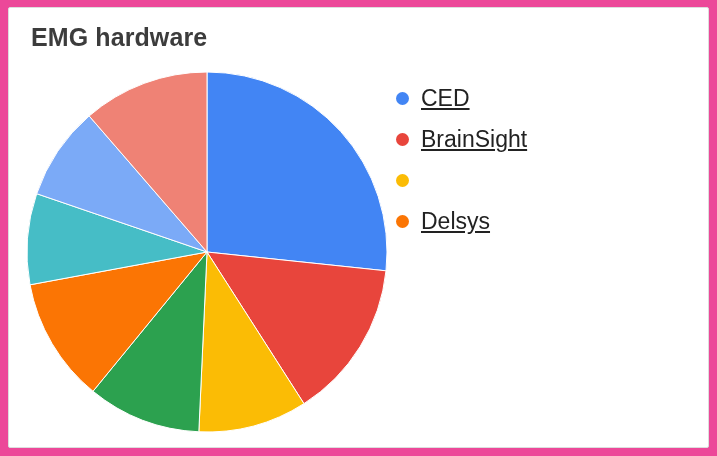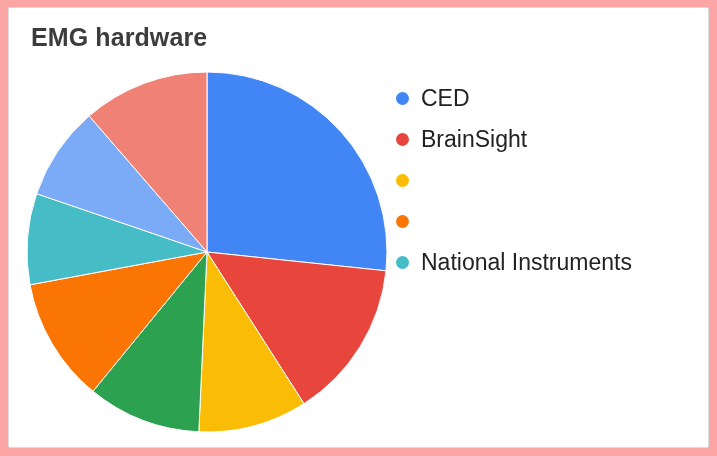--- a/index.html
+++ b/index.html
@@ -9,21 +9,21 @@
     background: #ffffff;
   }
   body {
     font-family: "Liberation Sans", sans-serif;
   }
   #chart-card {
     position: relative;
     width: 717px;
     height: 456px;
     box-sizing: border-box;
-    background: #fca5a5;
+    background: #ec4899;
     overflow: hidden;
   }
   .card-border {
     position: absolute;
     left: 8px;
     top: 7px;
     width: 701px;
     height: 441px;
     box-sizing: border-box;
     border: 1px solid #dddddd;
@@ -69,20 +69,21 @@
     height: 13px;
     border-radius: 50%;
     flex: 0 0 auto;
     margin-right: 12px;
   }
   .legend-label {
     font-size: 23px;
     color: #222222;
     line-height: 1;
     white-space: nowrap;
+    text-decoration: underline;
   }
 </style>
 </head>
 <body>
 
 <div id="chart-card">
 
   <div class="card-border"></div>
 
   <div id="chart-title">EMG hardware</div>
@@ -125,20 +126,17 @@
       </div>
       <div class="legend-item">
         <span class="legend-dot" style="background: rgb(232, 69, 60);"></span>
         <span class="legend-label">BrainSight</span>
       </div>
       <div class="legend-item">
         <span class="legend-dot" style="background: rgb(251, 188, 5);"></span>
       </div>
       <div class="legend-item">
         <span class="legend-dot" style="background: rgb(251, 117, 4);"></span>
-      </div>
-      <div class="legend-item">
-        <span class="legend-dot" style="background: rgb(70, 189, 198);"></span>
-        <span class="legend-label">National Instruments</span>
+        <span class="legend-label">Delsys</span>
       </div>
     </div>
 
 </div>
 
 </body></html>

